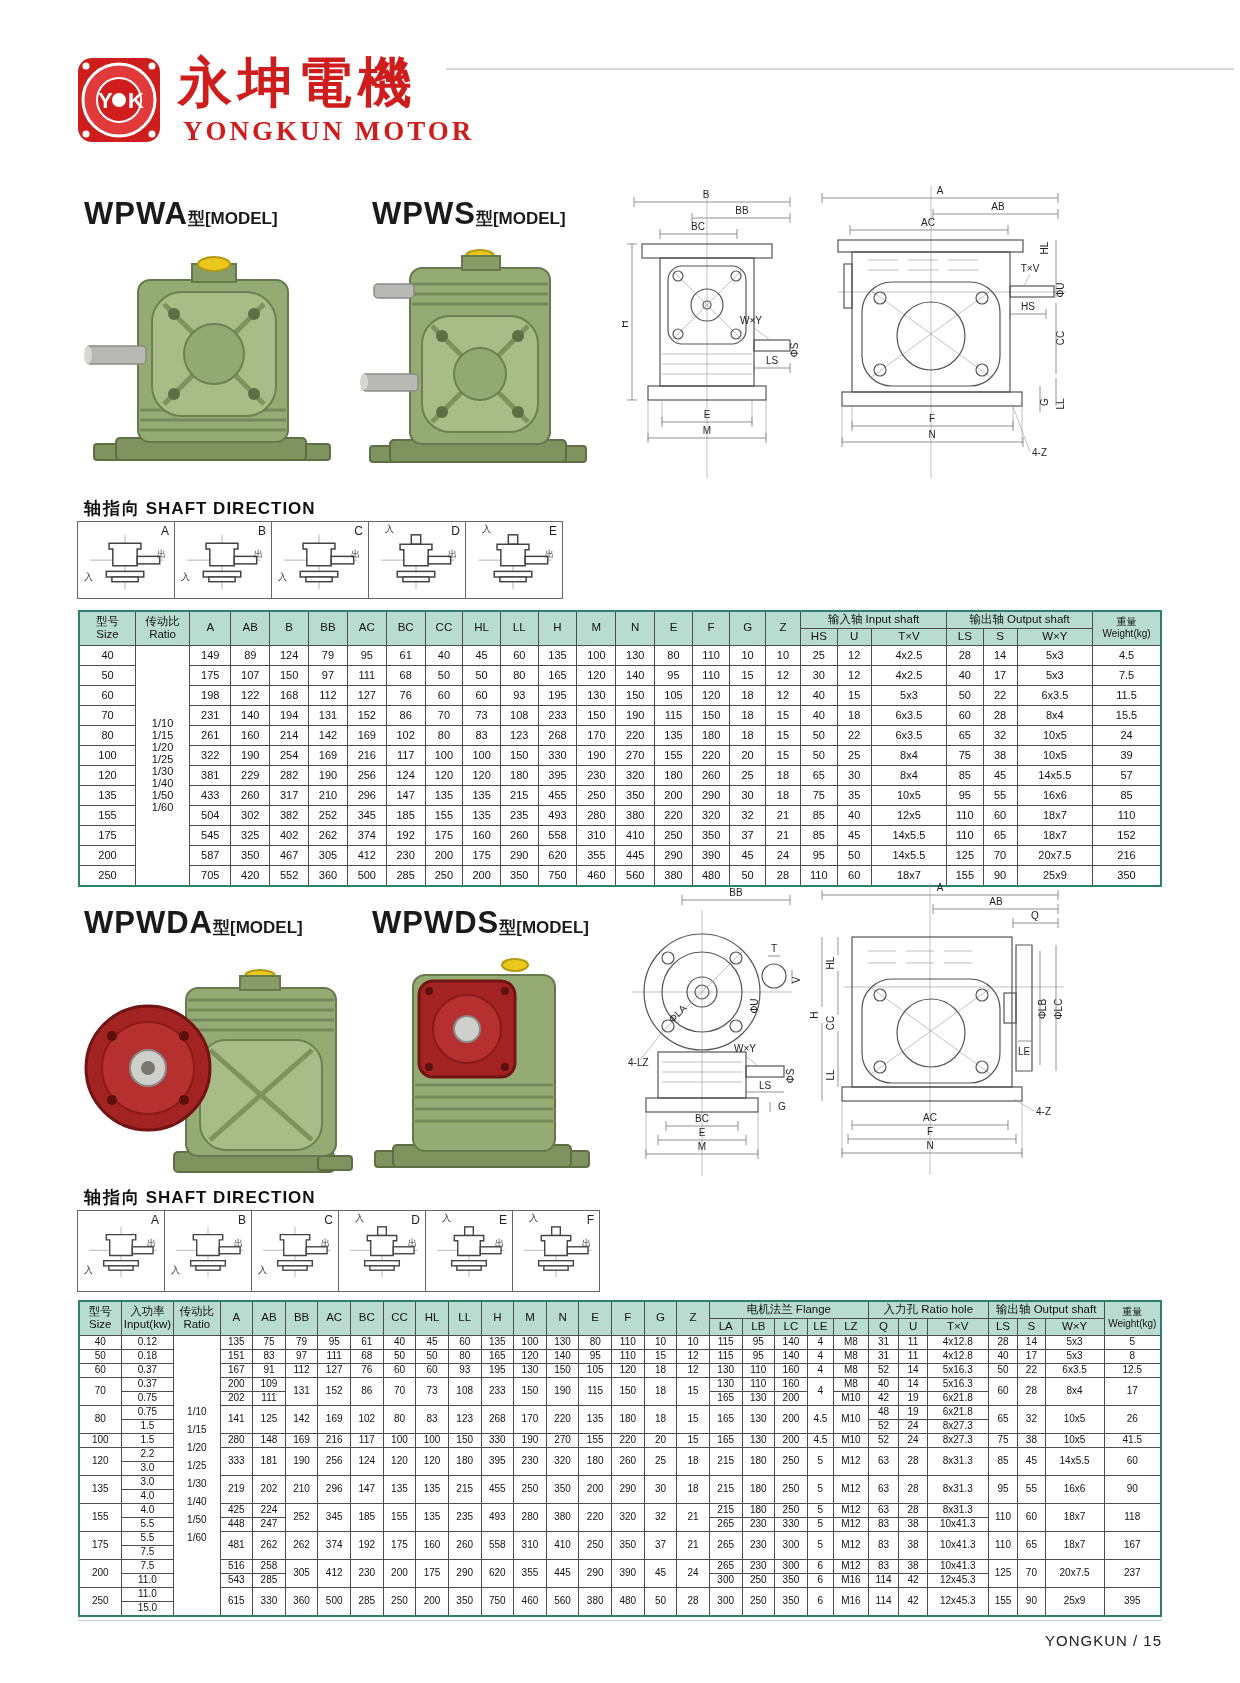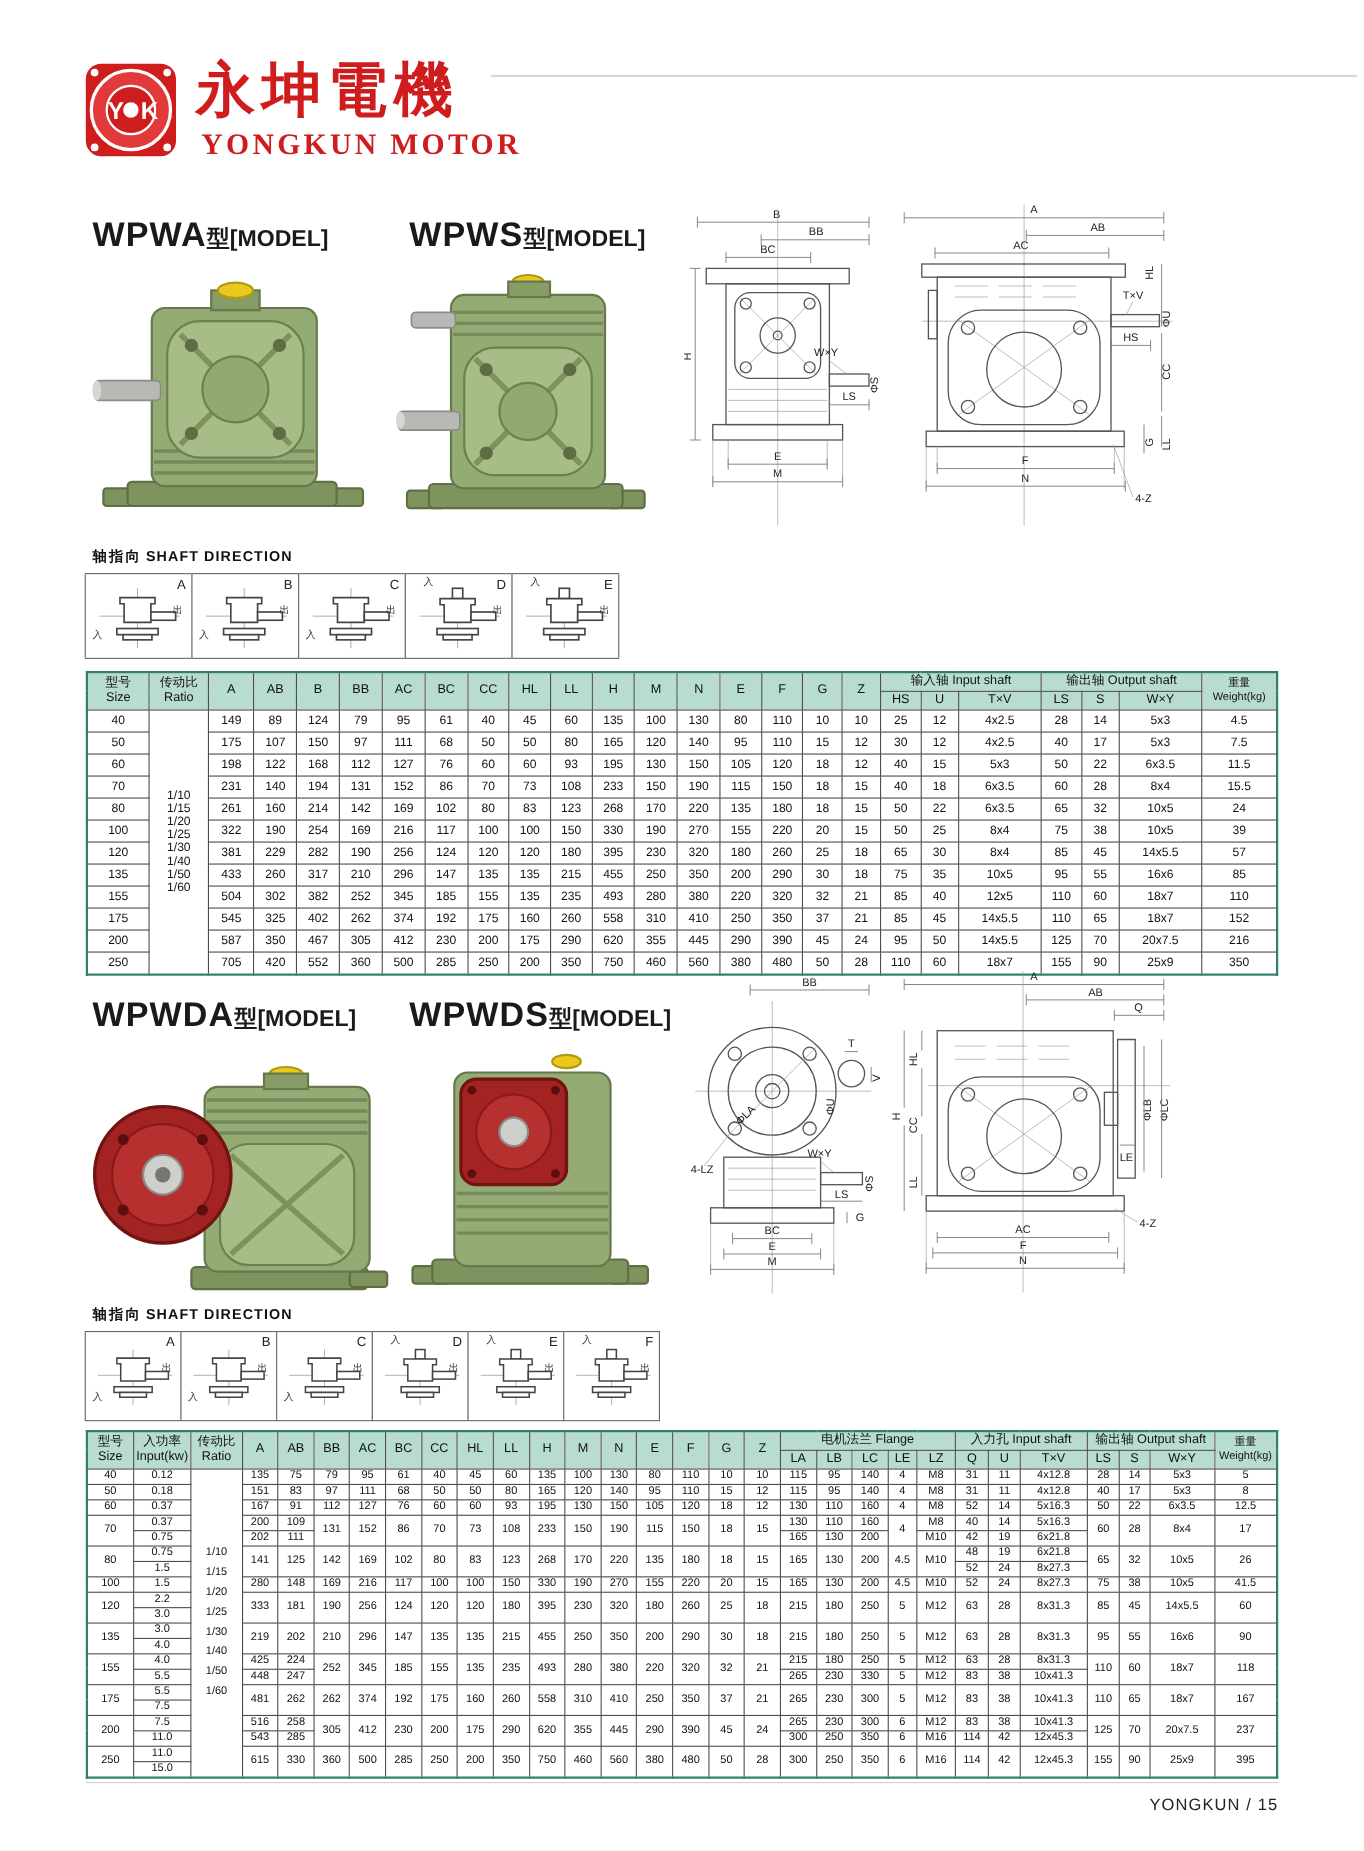--- a/index.html
+++ b/index.html
@@ -8,23 +8,23 @@
   .abs{position:absolute;}
   
   .brand-cn{font-size:54px;font-weight:bold;letter-spacing:6px;color:#cf1d1d;line-height:1;}
   .brand-en{font-family:"Liberation Serif",serif;font-size:27px;font-weight:bold;letter-spacing:3px;color:#cf1d1d;}
   .banner{background:#2e97e8;color:#fff;font-size:21px;font-weight:bold;
           display:flex;align-items:center;justify-content:center;padding-left:185px;box-sizing:border-box;}
   .toprule{background:#d8d8d8;}
   
   .model-title{font-weight:bold;color:#1a1a1a;white-space:nowrap;}
   .model-title .big{font-size:31px;letter-spacing:1px;}
-  .model-title .suf{font-size:21px;font-weight:bold;}
+  .model-title .suf{font-size:17px;font-weight:bold;}
   
-  .sd-label{font-size:13px;color:#111;}
+  .sd-label{font-size:17px;color:#111;}
   .sd-label .cn{font-weight:bold;letter-spacing:2px;}
   .sd-label .en{font-weight:bold;letter-spacing:1px;}
   .sd-strip{display:flex;}
   .sd-cell{position:relative;border:1px solid #666;margin-left:-1px;background:#fff;}
   .sd-cell svg{position:absolute;left:4px;top:10px;}
   .sd-letter{position:absolute;right:5px;top:2px;font-size:12px;color:#222;}
   .sd-in{position:absolute;left:6px;bottom:14px;font-size:9px;color:#333;}
   .sd-cell.tin .sd-in{left:16px;top:1px;bottom:auto;}
   .sd-out{position:absolute;right:8px;top:26px;font-size:9px;color:#333;}
   
@@ -874,21 +874,21 @@
           <th rowspan="2">HL</th>
           <th rowspan="2">LL</th>
           <th rowspan="2">H</th>
           <th rowspan="2">M</th>
           <th rowspan="2">N</th>
           <th rowspan="2">E</th>
           <th rowspan="2">F</th>
           <th rowspan="2">G</th>
           <th rowspan="2">Z</th>
           <th colspan="5">电机法兰 Flange</th>
-          <th colspan="3">入力孔 Input shaft</th>
+          <th colspan="3">入力孔 Ratio hole</th>
           <th colspan="3">输出轴 Output shaft</th>
           <th rowspan="2" class="small">重量
 Weight(kg)</th>
         </tr>
         <tr>
           <th>LA</th>
           <th>LB</th>
           <th>LC</th>
           <th>LE</th>
           <th>LZ</th>

